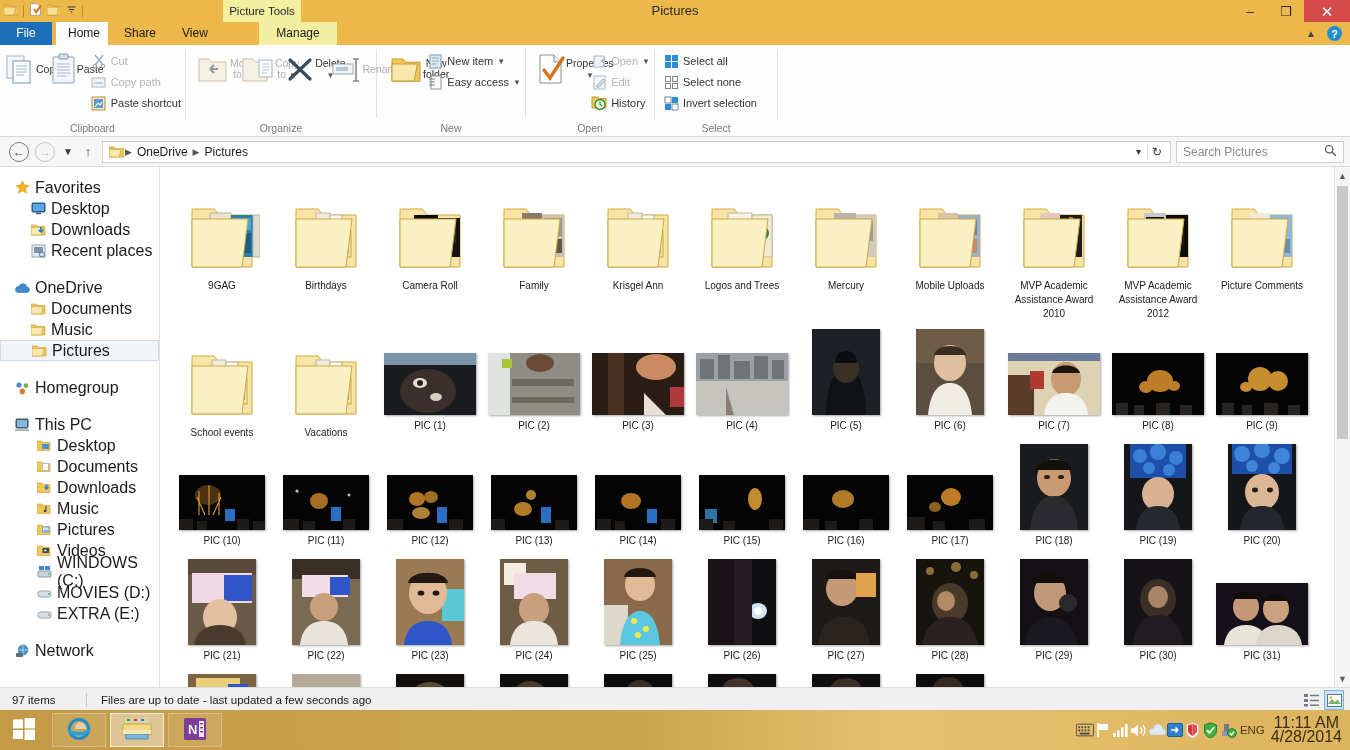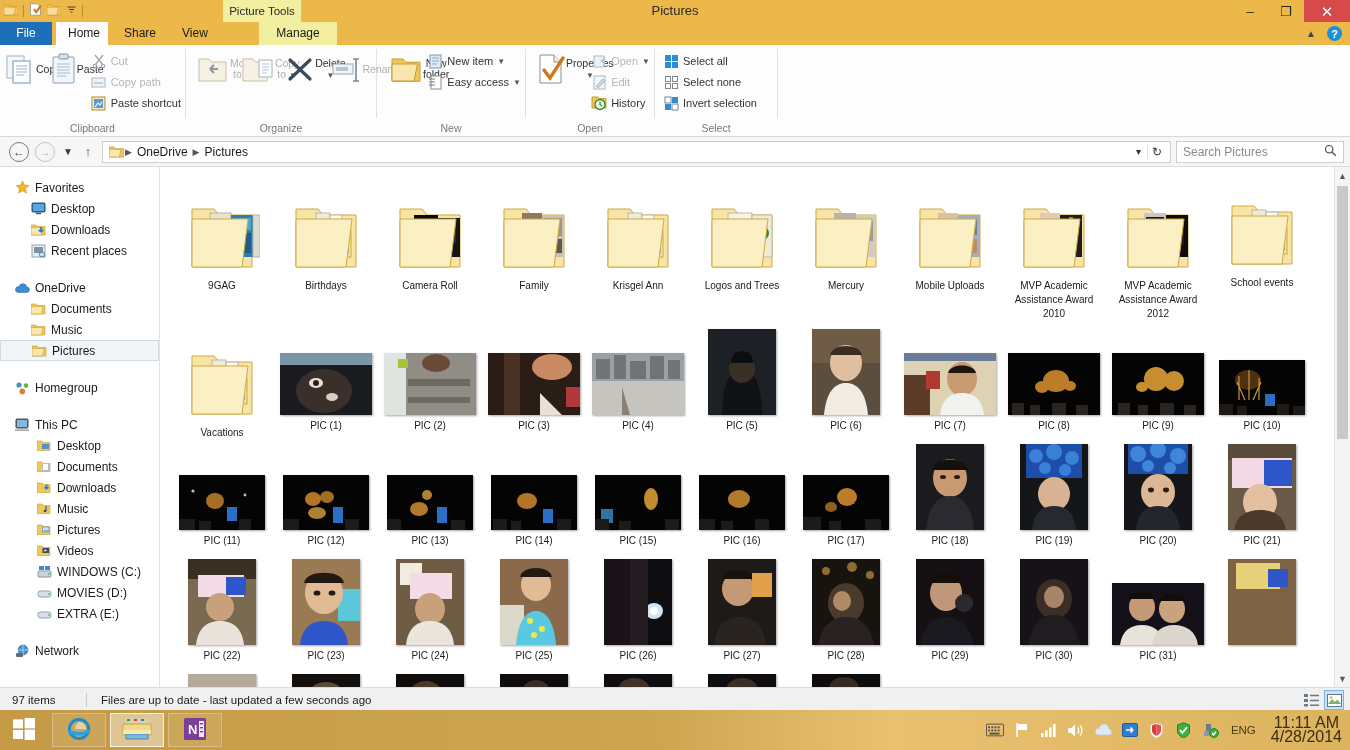--- a/index.html
+++ b/index.html
@@ -102,21 +102,21 @@
   .searchbox {
     width:168px; height:22px; background:#fff; border:1px solid #cfcfcf;
     display:flex; align-items:center; padding:0 6px; margin-left:5px; font-size:12px; color:#8a8a8a;
   }
   .searchbox .stext { flex:1; }
 
   
   .bodysplit { position:relative; height:520px; display:flex; }
   .navpane {
     width:160px; background:#fff; border-right:1px solid #e2e2e2;
-    padding-top:10px; overflow:hidden; font-size:12px;
+    padding-top:10px; overflow:hidden; font-size:16px;
   }
   .nav-item { height:21px; display:flex; align-items:center; gap:5px; padding-left:14px; color:#1a1a1a; }
   .nav-item.lvl2 { padding-left:30px; }
   .nav-item.lvl3 { padding-left:36px; }
   .nav-item.sel { background:#f2f5f8; border:1px solid #cfdbe6; height:21px; }
   .nav-gap { height:16px; }
   .nav-ic { width:16px;height:16px; display:flex;align-items:center;justify-content:center; flex:0 0 16px; }
 
   
   .content { flex:1; position:relative; background:#fff; overflow:hidden; }
@@ -164,21 +164,21 @@
     position:absolute; left:0; top:710px; width:1350px; height:40px;
     background:linear-gradient(90deg,#c59a46 0%,#cda550 48%,#e8c070 66%,#dcb45f 100%);
     display:flex; align-items:center;
   }
   .startbtn { width:48px; height:40px; display:flex; align-items:center; justify-content:center; }
   .tbtn {
     width:54px; height:34px; margin-left:4px; display:flex; align-items:center; justify-content:center;
     border:1px solid rgba(255,255,255,.25); background:rgba(255,255,255,.10);
   }
   .tbtn.active { background:rgba(255,255,255,.42); border:1px solid rgba(255,255,255,.75); }
-  .tray { position:absolute; right:0; top:0; height:40px; display:flex; align-items:center; gap:9px; padding-right:8px; }
+  .tray { position:absolute; right:0; top:0; height:40px; display:flex; align-items:center; padding-right:8px; }
   .trayic { width:18px;height:18px; display:flex;align-items:center;justify-content:center; }
   .traylang { font-size:11.5px; color:#4a3a12; padding:0 2px; }
   .clock { text-align:center; font-size:16px; color:#3a2d0c; line-height:14px; padding-left:4px; }
 </style>
 </head>
 <body>
 
 <div id="window">
 
   <div class="titlebar">
@@ -880,20 +880,37 @@
                   <rect x="5" y="12" width="10" height="16" fill="#2a6a9a"></rect>
                   <rect x="22" y="2" width="22" height="42" fill="#0d0d0d"></rect>
                   <rect x="26" y="10" width="14" height="22" fill="#241a12"></rect>
                 </g>
                 <path d="M8 18h56l-6 48H8z" fill="#fbefc4" stroke="#cfa93f"></path>
               </svg>
           </div>
           <div class="cap">MVP Academic Assistance Award 2012</div>
         </div>
 
+        <div class="cell r-folder">
+          <div class="thumbwrap tall">
+            <svg width="76" height="74" viewBox="0 0 76 74">
+                <path d="M8 8h22l5 6h33v52H8z" fill="#f7e4a6" stroke="#cfa93f"></path>
+                <g transform="translate(26,12)">
+                  <rect x="0" y="0" width="20" height="44" fill="#efe9dc"></rect>
+                  <ellipse cx="9" cy="14" rx="6" ry="8" fill="#3a3a3a"></ellipse>
+                  <path d="M3 26h13v14H3z" fill="#b4a893"></path>
+                  <rect x="20" y="2" width="22" height="42" fill="#8fb8d8"></rect>
+                  <rect x="22" y="26" width="18" height="14" fill="#6d8ea8"></rect>
+                  <rect x="24" y="8" width="7" height="14" fill="#d8d0c0"></rect>
+                </g>
+                <path d="M8 18h56l-6 48H8z" fill="#fbefc4" stroke="#cfa93f"></path>
+              </svg>
+          </div>
+          <div class="cap">Picture Comments</div>
+        </div>
 
         <div class="cell r-pic">
           <div class="thumbwrap tall">
             <svg width="76" height="74" viewBox="0 0 76 74">
                 <path d="M8 8h22l5 6h33v52H8z" fill="#f7e4a6" stroke="#cfa93f"></path>
                 <g transform="translate(28,12)">
                   <rect x="0" y="0" width="14" height="44" fill="#f0ebd8" stroke="#bdb7a1"></rect>
                   <rect x="14" y="2" width="12" height="42" fill="#fbfaf5" stroke="#bdb7a1"></rect>
                   <rect x="26" y="18" width="9" height="26" fill="#f4e49f" stroke="#c9a840"></rect>
                   <rect x="28" y="34" width="5" height="6" fill="#5aa7e0"></rect>

